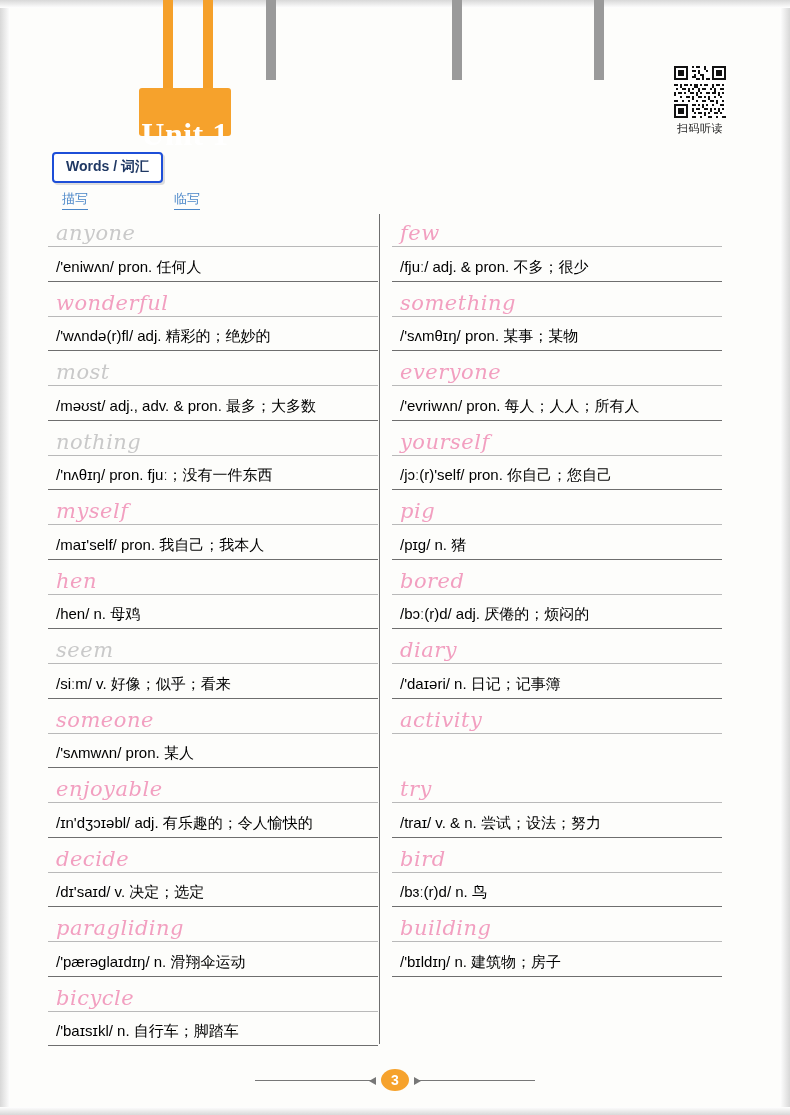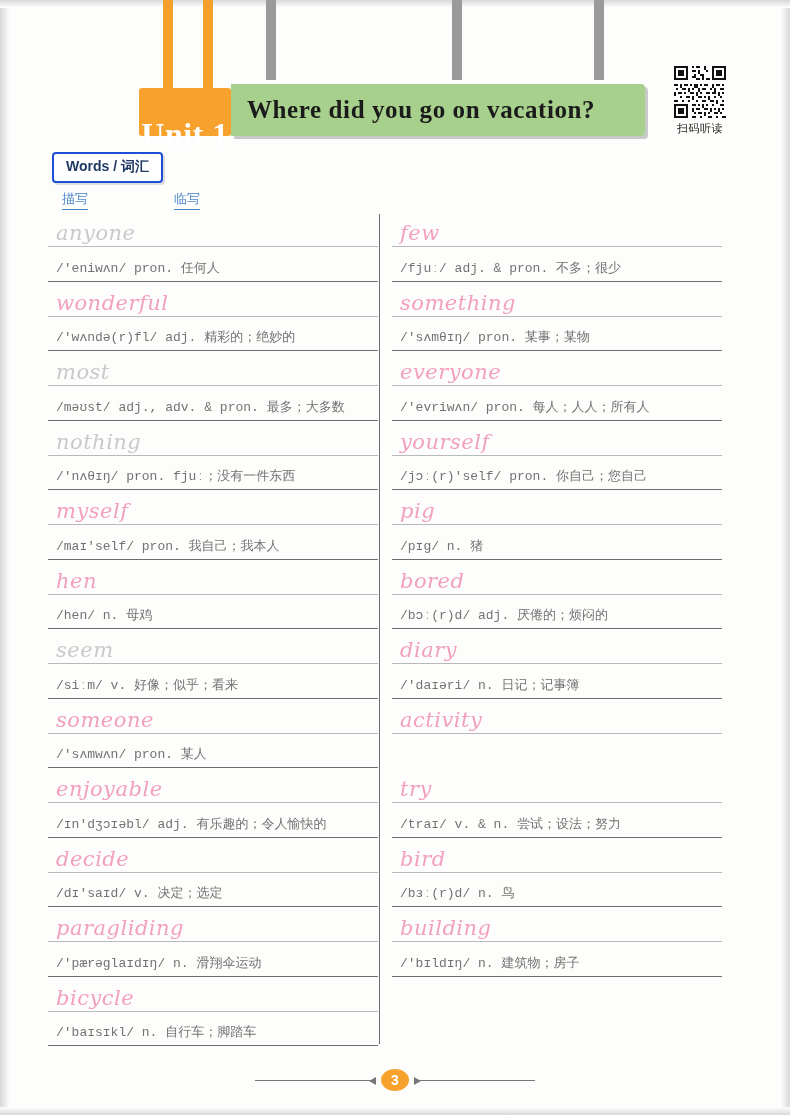--- a/index.html
+++ b/index.html
@@ -180,23 +180,23 @@
   .rule.thin {
     background: #b9b9b9;
   }
   .meaning-line {
     position: relative;
     height: 34.5px;
   }
   .meaning {
     position: absolute;
     left: 8px; bottom: 5px;
-    font-family: Liberation Mono, monospace;
-    font-size: 13px;
-    color: #737373;
+    font-family: Liberation Sans, sans-serif;
+    font-size: 15px;
+    color: #000000;
     white-space: nowrap;
   }
 
   
   .footer {
     position: absolute;
     left: 0; bottom: 24px;
     width: 790px;
     text-align: center;
   }
@@ -240,23 +240,20 @@
   <div class="edge-bottom"></div>
 
   <div class="ribbon r1"></div>
   <div class="ribbon r2"></div>
   <div class="ribbon r3"></div>
   <div class="ribbon r4"></div>
   <div class="ribbon r5"></div>
 
   <div class="unit-box">
     <span>Unit 1</span>
-  </div>
-  <div class="title-box">
-    <span>Where did you go on vacation?</span>
   </div>
 
   <div class="qr-wrap">
     <div class="qr">
       <svg width="52" height="52" viewBox="0 0 26 26" shape-rendering="crispEdges">
         <rect width="26" height="26" fill="#fff"></rect>
         <g fill="#111">
           <rect x="0" y="0" width="7" height="7"></rect>
             <rect x="1" y="1" width="5" height="5" fill="#fff"></rect>
             <rect x="2" y="2" width="3" height="3"></rect>

